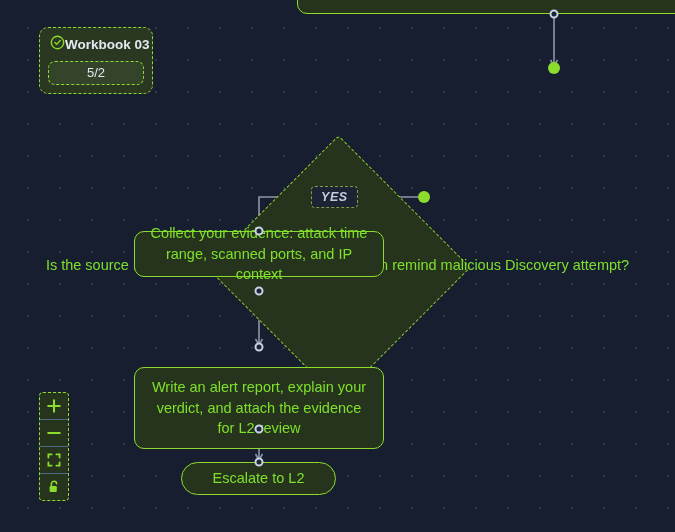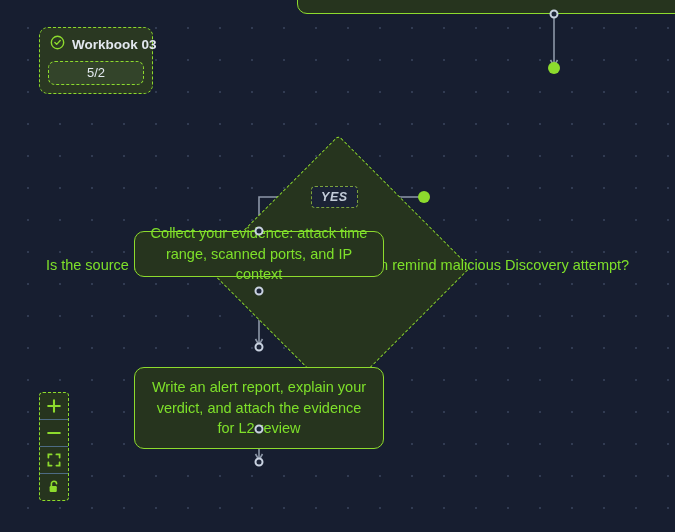--- a/index.html
+++ b/index.html
@@ -162,21 +162,20 @@
     box-sizing: border-box;
     background: #2a3822;
     border: 1.6px dashed #8ddb2d;
     border-radius: 9px;
     padding: 7px 8px 8px 8px;
     z-index: 8;
   }
   #workbook-card .wb-head {
     display: flex;
     align-items: center;
-    gap: 7px;
     margin: 0 0 7px 2px;
   }
   #workbook-card .wb-title {
     color: #e3e8ef;
     font-size: 13.5px;
     font-weight: bold;
     white-space: nowrap;
   }
   #workbook-card .wb-progress {
     background: #33442a;
@@ -242,20 +241,23 @@
   </div>
 
   <div class="node" id="node-collect">
     <span>Collect your evidence: attack time range, scanned ports, and IP context</span>
   </div>
 
   <div class="node" id="node-report">
     <span>Write an alert report, explain your verdict, and attach the evidence for L2 review</span>
   </div>
 
+  <div class="node" id="node-escalate">
+    <span>Escalate to L2</span>
+  </div>
 
   <div class="handle" style="left:554px; top:14px;"></div>
   <div class="handle green" style="left:554px; top:68px;"></div>
   <div class="handle green" style="left:424px; top:197px;"></div>
   <div class="handle" style="left:259px; top:231px;"></div>
   <div class="handle" style="left:259px; top:291px;"></div>
   <div class="handle" style="left:259px; top:347px;"></div>
   <div class="handle" style="left:259px; top:429px;"></div>
   <div class="handle" style="left:259px; top:462px;"></div>
 

